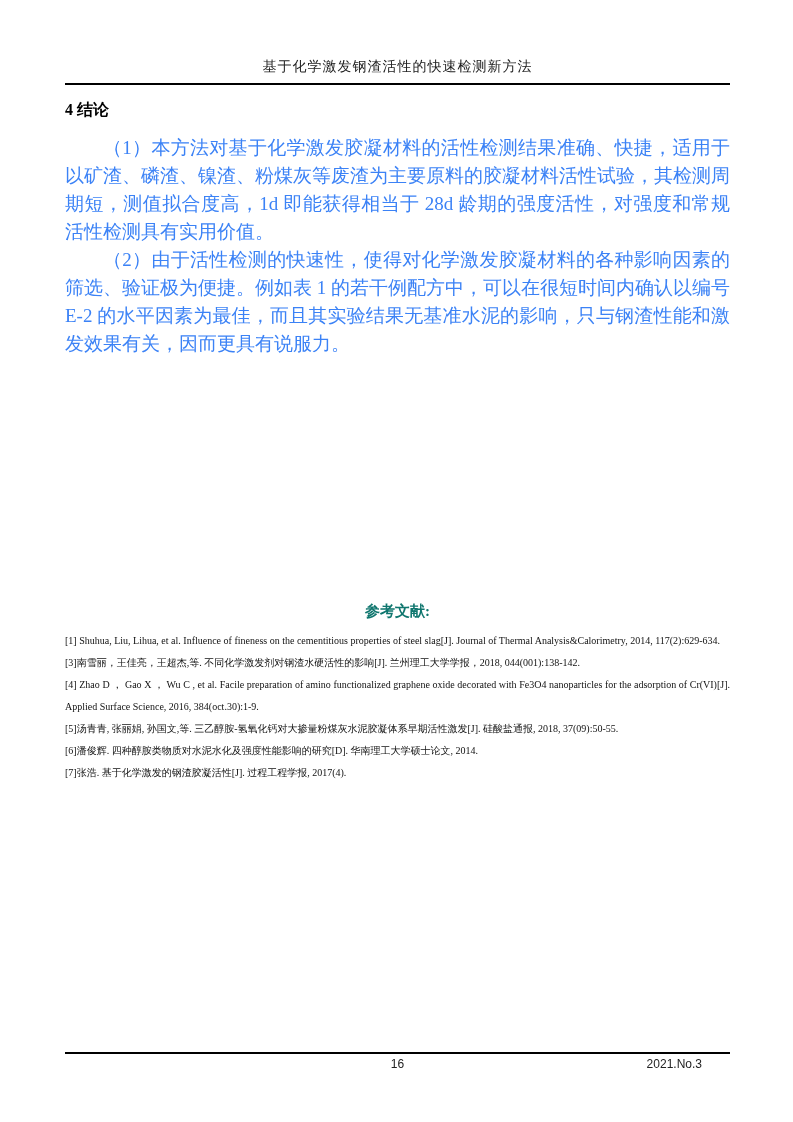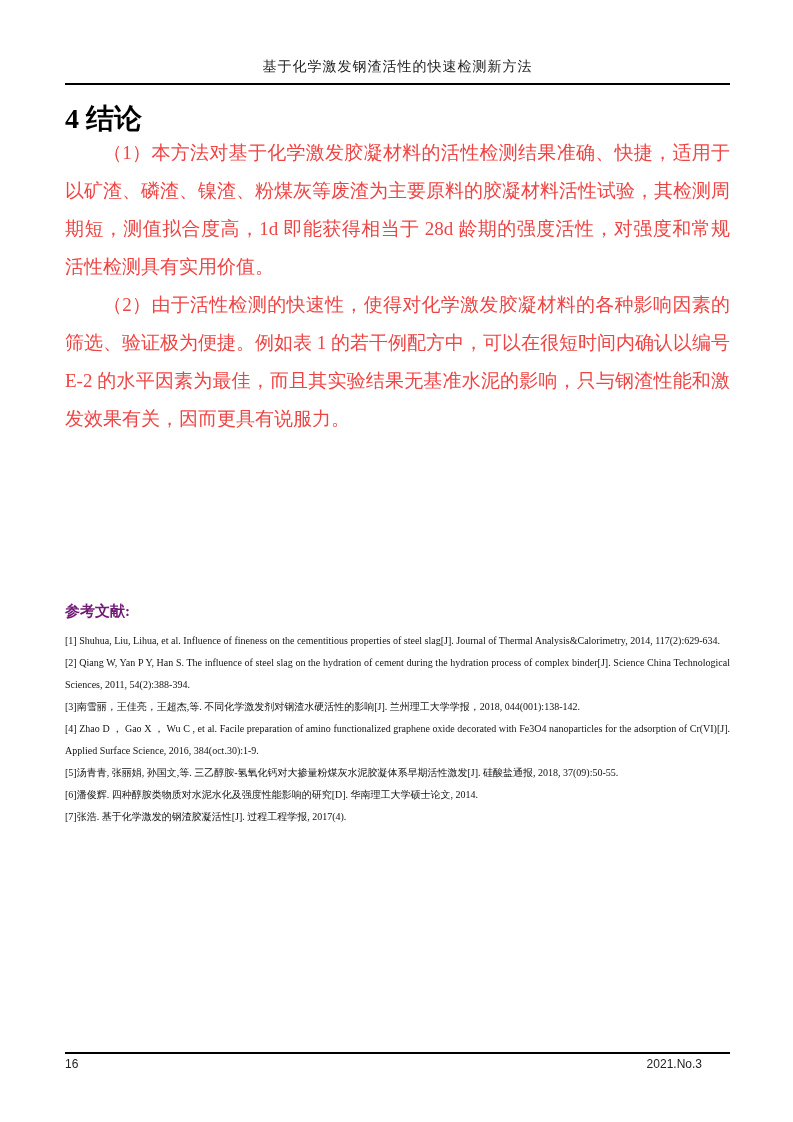--- a/index.html
+++ b/index.html
@@ -26,51 +26,52 @@
     color: #222;
     padding-bottom: 7px;
     border-bottom: 2px solid #000;
   }
   
   .section-heading {
     position: absolute;
     top: 100px;
     left: 65px;
     width: 665px;
-    font-size: 28px;
+    font-size: 16px;
     font-weight: bold;
     color: #000;
   }
   
   .body-text {
     position: absolute;
     top: 134px;
     left: 65px;
     width: 665px;
     font-size: 19px;
-    line-height: 38px;
+    line-height: 28px;
     text-align: justify;
-    color: #ef4444;
+    color: #3b82f6;
   }
   .body-text p {
     text-indent: 2em;
     margin: 0;
   }
   
   .references {
     position: absolute;
     top: 602px;
     left: 65px;
     width: 665px;
   }
   .ref-heading {
     font-size: 15px;
     font-weight: bold;
     margin-bottom: 9px;
-    color: #701a75;
+    color: #0f766e;
+    text-align: center;
   }
   .ref-item {
     font-size: 10px;
     line-height: 22px;
     text-align: justify;
     color: #111;
   }
   
   .footer {
     position: absolute;
@@ -85,20 +86,21 @@
   }
   .footer-inner {
     position: relative;
     width: 100%;
     height: 18px;
   }
   .page-number {
     position: absolute;
     left: 0;
     width: 100%;
+    text-align: center;
   }
   .issue-number {
     position: absolute;
     right: 28px;
     top: 0;
   }
 </style>
 </head>
 <body>
 
@@ -109,21 +111,20 @@
   <h2 class="section-heading">4 结论</h2>
 
   <div class="body-text">
     <p>（1）本方法对基于化学激发胶凝材料的活性检测结果准确、快捷，适用于以矿渣、磷渣、镍渣、粉煤灰等废渣为主要原料的胶凝材料活性试验，其检测周期短，测值拟合度高，1d 即能获得相当于 28d 龄期的强度活性，对强度和常规活性检测具有实用价值。</p>
     <p>（2）由于活性检测的快速性，使得对化学激发胶凝材料的各种影响因素的筛选、验证极为便捷。例如表 1 的若干例配方中，可以在很短时间内确认以编号 E-2 的水平因素为最佳，而且其实验结果无基准水泥的影响，只与钢渣性能和激发效果有关，因而更具有说服力。</p>
   </div>
 
   <div class="references">
     <div class="ref-heading">参考文献:</div>
     <div class="ref-item">[1] Shuhua, Liu, Lihua, et al. Influence of fineness on the cementitious properties of steel slag[J]. Journal of Thermal Analysis&amp;Calorimetry, 2014, 117(2):629-634.</div>
-    <div class="ref-item">[2] Qiang W, Yan P Y, Han S. The influence of steel slag on the hydration of cement during the hydration process of complex binder[J]. Science China Technological Sciences, 2011, 54(2):388-394.</div>
     <div class="ref-item">[3]南雪丽，王佳亮，王超杰,等. 不同化学激发剂对钢渣水硬活性的影响[J]. 兰州理工大学学报，2018, 044(001):138-142.</div>
     <div class="ref-item">[4] Zhao D ， Gao X ， Wu C , et al. Facile preparation of amino functionalized graphene oxide decorated with Fe3O4 nanoparticles for the adsorption of Cr(VI)[J]. Applied Surface Science, 2016, 384(oct.30):1-9.</div>
     <div class="ref-item">[5]汤青青, 张丽娟, 孙国文,等. 三乙醇胺-氢氧化钙对大掺量粉煤灰水泥胶凝体系早期活性激发[J]. 硅酸盐通报, 2018, 37(09):50-55.</div>
     <div class="ref-item">[6]潘俊辉. 四种醇胺类物质对水泥水化及强度性能影响的研究[D]. 华南理工大学硕士论文, 2014.</div>
     <div class="ref-item">[7]张浩. 基于化学激发的钢渣胶凝活性[J]. 过程工程学报, 2017(4).</div>
   </div>
 
   <div class="footer">
     <div class="footer-inner">
       <span class="page-number">16</span>

